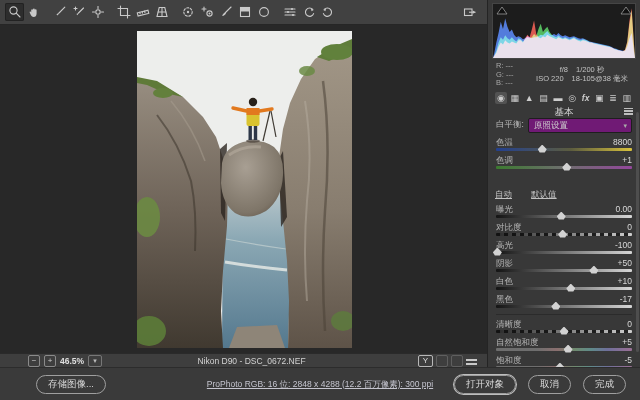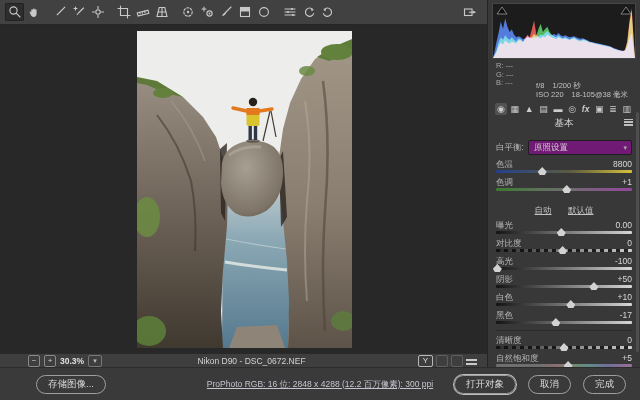--- a/index.html
+++ b/index.html
@@ -35,44 +35,44 @@
   .wflink{position:absolute;left:50%;top:50%;transform:translate(-50%,-50%);font-size:8.5px;color:#c5c5cf;text-decoration:underline;white-space:nowrap;}
   .rightbtns{margin-left:auto;margin-right:14px;display:flex;gap:12px;}
   
   .panel{width:152px;background:#383838;border-left:1px solid #242424;position:relative;flex:none;overflow:hidden;}
   .histo{margin:3px 4px 2px;height:54px;position:relative;background:#1c1c1c;border:1px solid #454545;}
   .histo svg.hdata{position:absolute;left:0;top:0;width:100%;height:100%;}
   .cliptri{position:absolute;top:1px;width:14px;height:10px;}
   .cliptri.left{left:2px;} .cliptri.right{right:2px;}
   .info{display:flex;padding:1px 8px 2px;}
   .rgb{width:42px;font-size:7.5px;color:#a8a8a8;line-height:8.5px;}
-  .exif{flex:1;font-size:7.5px;color:#c2c2c2;line-height:8.5px;padding-top:4px;margin-top:16px;}
+  .exif{flex:1;font-size:7.5px;color:#c2c2c2;line-height:8.5px;text-align:center;padding-top:4px;}
   .exif span{margin:0 4px;white-space:nowrap;}
   .tabs{display:flex;justify-content:space-between;align-items:center;padding:2px 7px 0;}
   .ptab{font-size:9px;color:#cdcdcd;padding:0 2px;border-radius:2px;line-height:12px;cursor:pointer;font-style:italic;}
   .ptab{font-style:normal;} .ptab.fx{font-style:italic;font-weight:bold;font-size:8.5px;}
   .ptab.selected{background:#525252;}
   .ptitle{position:relative;text-align:center;font-size:9.5px;color:#d8d8d8;height:13px;line-height:13px;margin-top:1px;}
   .pmenu{position:absolute;right:7px;top:3px;width:9px;height:7px;background:repeating-linear-gradient(0deg,#bdbdbd 0 1.5px,rgba(0,0,0,0) 1.5px 3px);}
-  .wbrow{display:flex;align-items:center;padding:0 8px;margin-top:11px;}
+  .wbrow{display:flex;align-items:center;padding:0 8px;margin-top:0;}
   .wblabel{font-size:8.5px;color:#b8b8b8;margin-right:4px;white-space:nowrap;}
   .wbselect{flex:1;height:13px;background:#701a75;border:1px solid #1e1e1e;border-radius:2px;position:relative;font-size:8.5px;color:#d0d0d0;line-height:13px;padding-left:5px;cursor:pointer;}
   .wbchev{position:absolute;right:4px;top:0;font-size:7px;color:#aaa;}
   .sliders{padding:0 8px;}
   .srow{margin-top:4px;}
   .sline{display:flex;justify-content:space-between;font-size:8.5px;height:10px;line-height:10px;align-items:center;}
   .slabel{color:#b5b5b5;} .svalue{color:#d8d8d8;}
   .track{height:3px;position:relative;margin-top:1px;border-radius:1px;background:#555;cursor:pointer;}
   .track.tone{background:linear-gradient(90deg,#141414,#d6d6d6);}
   .track.dashed{background:repeating-linear-gradient(90deg,rgba(15,15,15,.9) 0 4px,rgba(0,0,0,0) 4px 8px),linear-gradient(90deg,#2a2a2a,#cfcfcf);}
   .track.temp{background:linear-gradient(90deg,#23408f,#5c5c3f 55%,#d8c23c);}
   .track.tint{background:linear-gradient(90deg,#3c7a30,#6e6e6e 50%,#93479b);}
   .track.sat{background:linear-gradient(90deg,#6e6e6e 0%,#6e6e6e 30%,#8a6f6f 45%,#6f8a6f 58%,#5f8a8a 70%,#6f6f9a 82%,#9a6f93 100%);}
   .thumb{position:absolute;top:-3px;width:9px;height:8px;background:#d2d2d2;clip-path:polygon(50% 0,100% 58%,78% 100%,22% 100%,0 58%);cursor:pointer;}
-  .linksrow{margin-top:14px;text-align:center;font-size:8.5px;height:11px;}
+  .linksrow{margin-top:20px;font-size:8.5px;height:11px;font-family:Liberation Mono, monospace;}
   .linksrow span{color:#c2c2c2;text-decoration:underline;margin:0 7px;cursor:pointer;}
   .pdivider{margin:6px 8px 0;border-top:1px solid #2b2b2b;}
   .pscroll{position:absolute;right:1px;top:112px;width:3px;height:240px;background:#4e4e4e;border-radius:2px;}
 </style>
 </head>
 <body>
 
 <div class="app">
   <div class="main">
     <div class="left">
@@ -258,21 +258,21 @@
             <path d="M122.5,80 L135,78" stroke="#e2791e" stroke-width="3.4" stroke-linecap="round"></path>
             <circle cx="116" cy="71" r="4.2" fill="#28211a"></circle>
           </g>
         </svg>
       </div>
 
       <div class="statusbar">
         <div class="zoomctl">
           <span class="zbox">−</span>
           <span class="zbox">+</span>
-          <span class="zlevel">30.3%</span>
+          <span class="zlevel">46.5%</span>
           <span class="zchev">▾</span>
         </div>
         <div class="fname">Nikon D90 - DSC_0672.NEF</div>
         <div class="pvicons">
           <span class="ybox">Y</span>
           <span class="cmpbox"></span>
           <span class="cmpbox"></span>
           <span class="pvmenu"></span>
         </div>
       </div>

